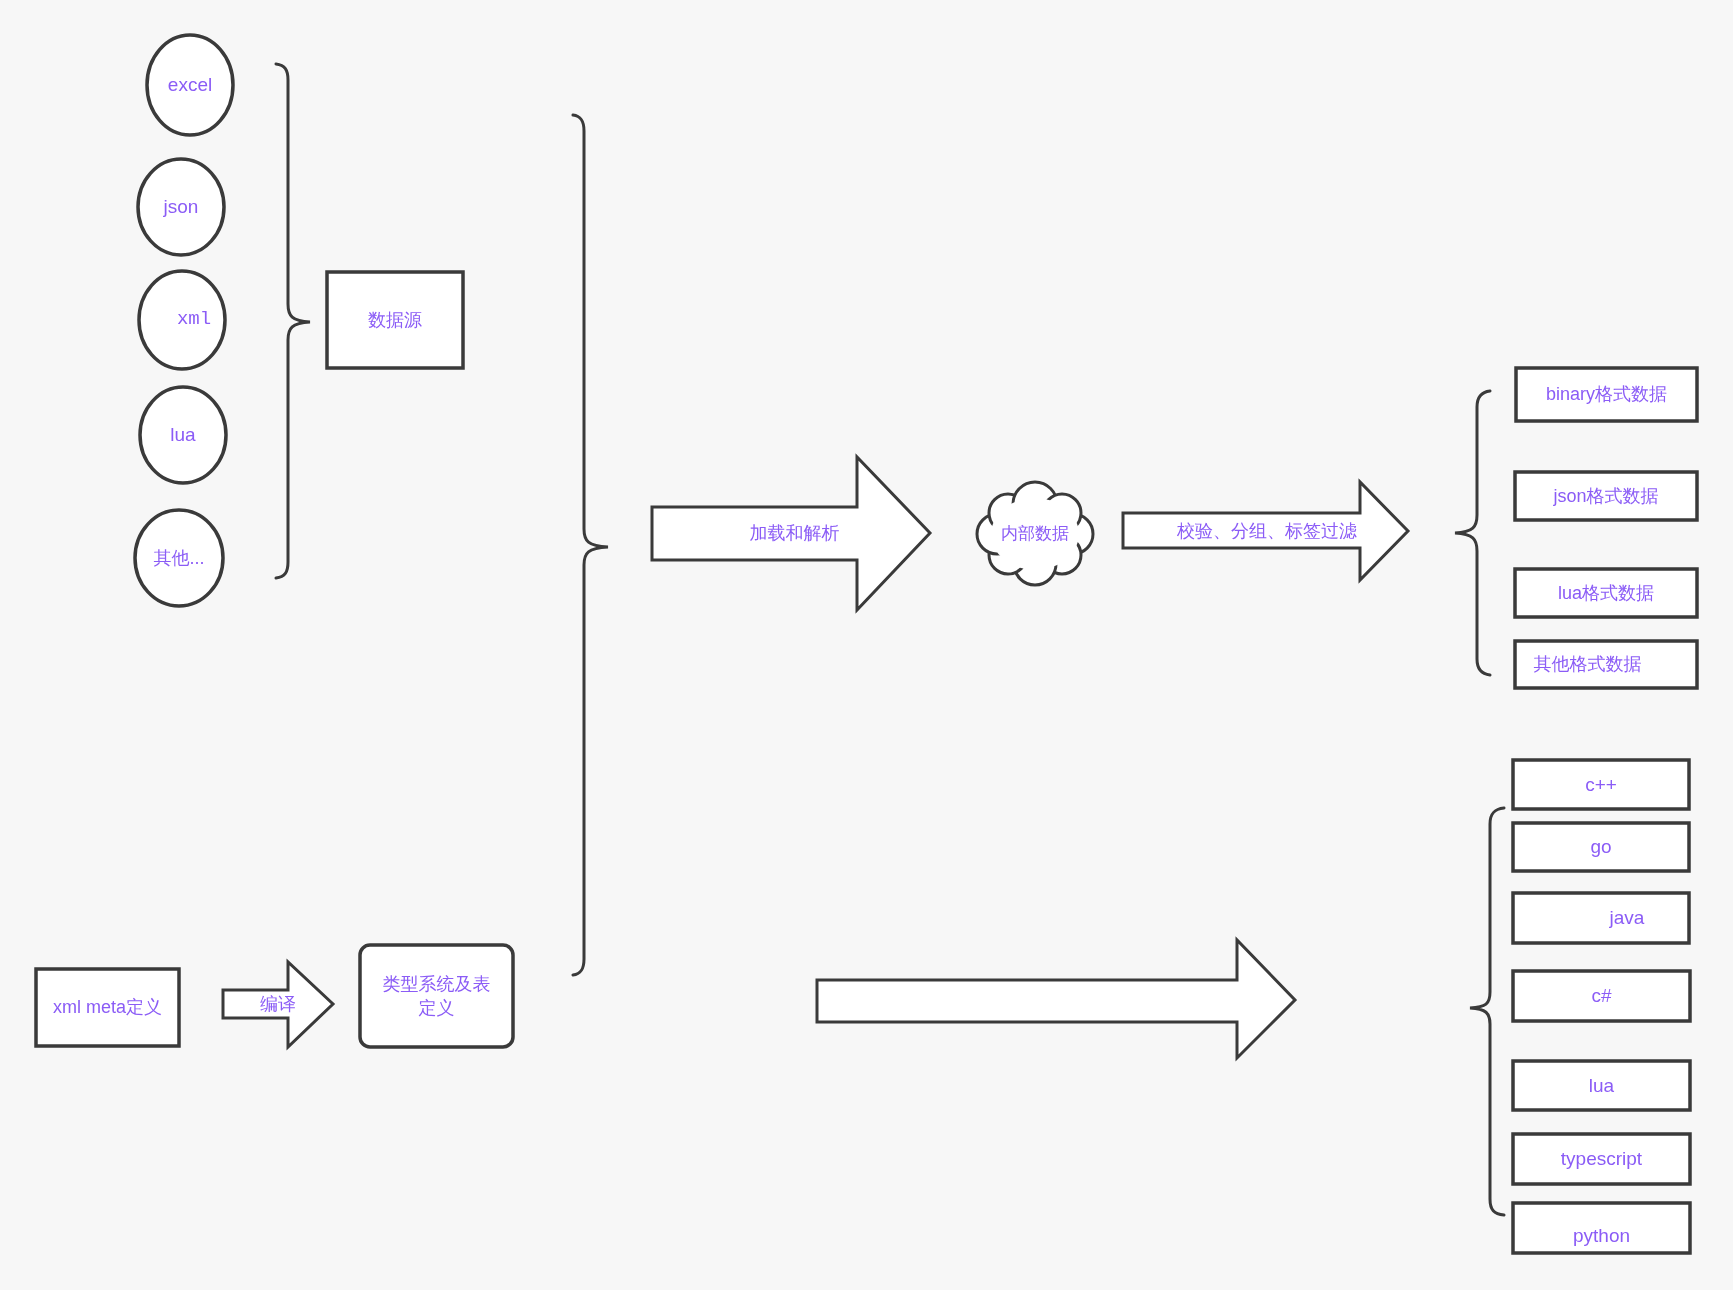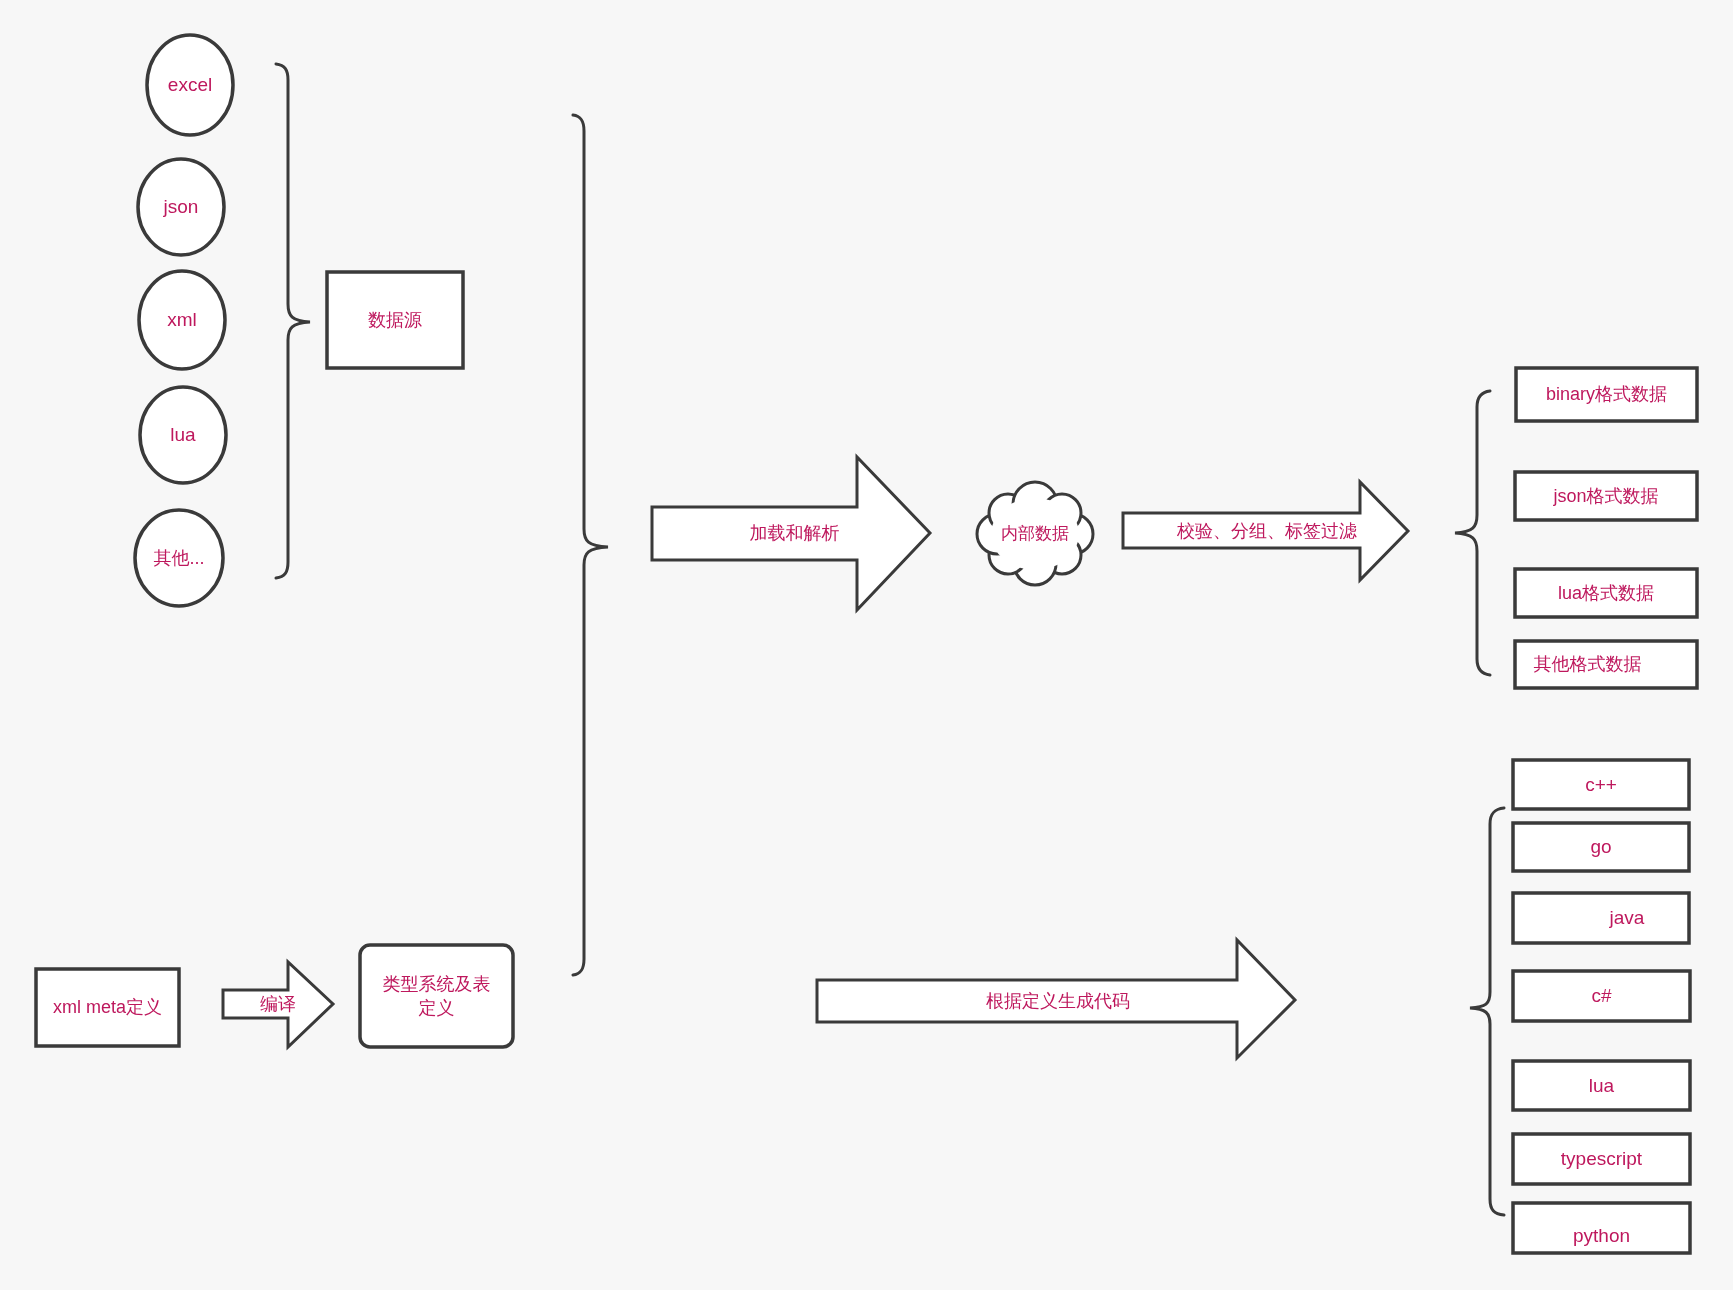--- a/index.html
+++ b/index.html
@@ -1,20 +1,20 @@
 <!DOCTYPE html>
 <html><head>
 <meta charset="utf-8">
 <style>
   html,body{margin:0;padding:0;}
   body{background:#f7f7f7;font-family:"Liberation Sans","DejaVu Sans",sans-serif;}
   .stage{position:relative;width:1733px;height:1290px;background:#f7f7f7;overflow:hidden;}
   .stage svg{position:absolute;left:0;top:0;}
   .lbl{position:absolute;display:flex;align-items:center;justify-content:center;
-       text-align:center;color:#be185d;font-size:18px;line-height:1.35;
+       text-align:center;color:#8b5cf6;font-size:18px;line-height:1.35;
        white-space:pre-wrap;pointer-events:none;}
   .lbl.latin{font-size:19px;}
   .shape{fill:#ffffff;stroke:#3a3a3a;stroke-width:3.5;}
   .arrow{fill:#ffffff;stroke:#3a3a3a;stroke-width:3;stroke-linejoin:miter;}
   .brace{fill:none;stroke:#3a3a3a;stroke-width:3;stroke-linecap:round;}
   .cloudbump{fill:#ffffff;stroke:#3a3a3a;stroke-width:3;}
   .cloudcover{fill:#ffffff;stroke:none;}
 </style>
 </head>
 <body>
@@ -70,39 +70,38 @@
     <rect class="shape" x="1513" y="823" width="176" height="48"></rect>
     <rect class="shape" x="1513" y="893" width="176" height="50"></rect>
     <rect class="shape" x="1513" y="971" width="177" height="50"></rect>
     <rect class="shape" x="1513" y="1061" width="177" height="49"></rect>
     <rect class="shape" x="1513" y="1134" width="177" height="50"></rect>
     <rect class="shape" x="1513" y="1203" width="177" height="50"></rect>
   </svg>
 
   <div class="lbl latin" style="left:147px;top:35px;width:86px;height:100px;">excel</div>
   <div class="lbl latin" style="left:138px;top:159px;width:86px;height:96px;">json</div>
-  <div class="lbl latin" style="left:139px;top:271px;width:86px;height:98px;">xml</div>
+  <div class="lbl latin" style="left:151px;top:271px;width:86px;height:98px;font-family:Liberation Mono, monospace;">xml</div>
   <div class="lbl latin" style="left:140px;top:387px;width:86px;height:96px;">lua</div>
   <div class="lbl" style="left:135px;top:510px;width:88px;height:96px;">其他...</div>
 
   <div class="lbl" style="left:327px;top:272px;width:136px;height:96px;">数据源</div>
 
   <div class="lbl" style="left:672px;top:513px;width:245px;height:40px;">加载和解析</div>
   <div class="lbl" style="left:977px;top:485px;width:116px;height:98px;font-size:17px;">内部数据</div>
   <div class="lbl" style="left:1516px;top:368px;width:181px;height:53px;">binary格式数据</div>
 
   <div class="lbl" style="left:1123px;top:511px;width:288px;height:40px;">校验、分组、标签过滤</div>
   <div class="lbl" style="left:1515px;top:472px;width:182px;height:48px;">json格式数据</div>
   <div class="lbl" style="left:1515px;top:569px;width:182px;height:48px;">lua格式数据</div>
   <div class="lbl" style="left:1515px;top:641px;width:145px;height:47px;">其他格式数据</div>
 
   <div class="lbl" style="left:51px;top:969px;width:113px;height:77px;">xml meta定义</div>
   <div class="lbl" style="left:228px;top:984px;width:100px;height:40px;">编译</div>
   <div class="lbl" style="left:377px;top:945px;width:119px;height:102px;">类型系统及表定义</div>
-  <div class="lbl" style="left:938px;top:981px;width:240px;height:40px;">根据定义生成代码</div>
 
   <div class="lbl latin" style="left:1513px;top:760px;width:176px;height:49px;">c++</div>
   <div class="lbl latin" style="left:1513px;top:823px;width:176px;height:48px;">go</div>
   <div class="lbl latin" style="left:1513px;top:893px;width:176px;height:50px;padding-left:26px;">java</div>
   <div class="lbl latin" style="left:1513px;top:971px;width:177px;height:50px;">c#</div>
   <div class="lbl latin" style="left:1513px;top:1061px;width:177px;height:49px;">lua</div>
   <div class="lbl latin" style="left:1513px;top:1134px;width:177px;height:50px;">typescript</div>
   <div class="lbl latin" style="left:1513px;top:1203px;width:177px;height:66px;">python</div>
 
 </div>

